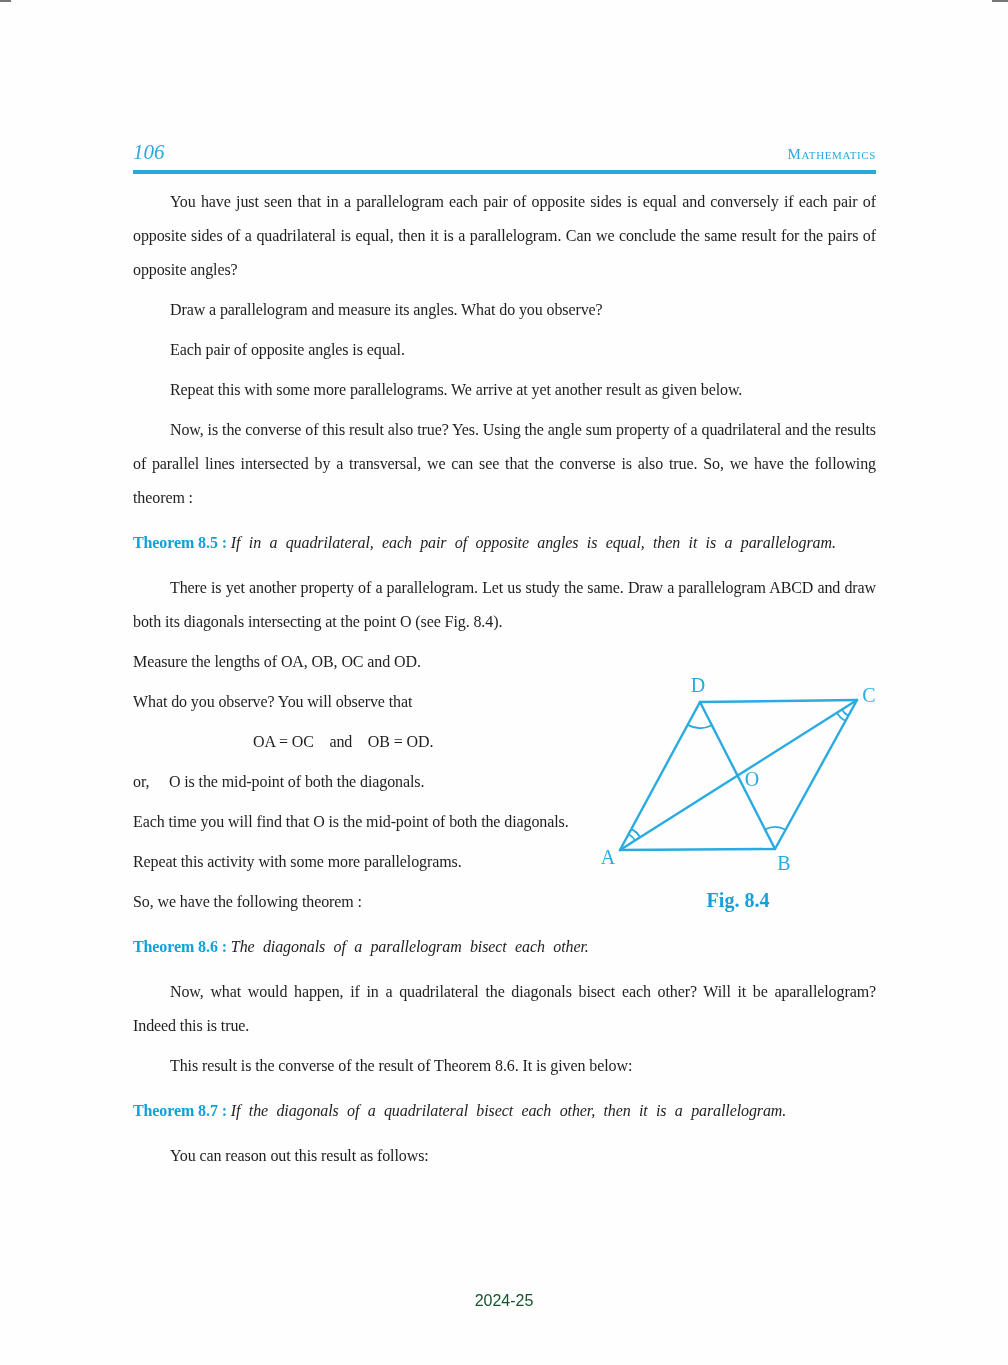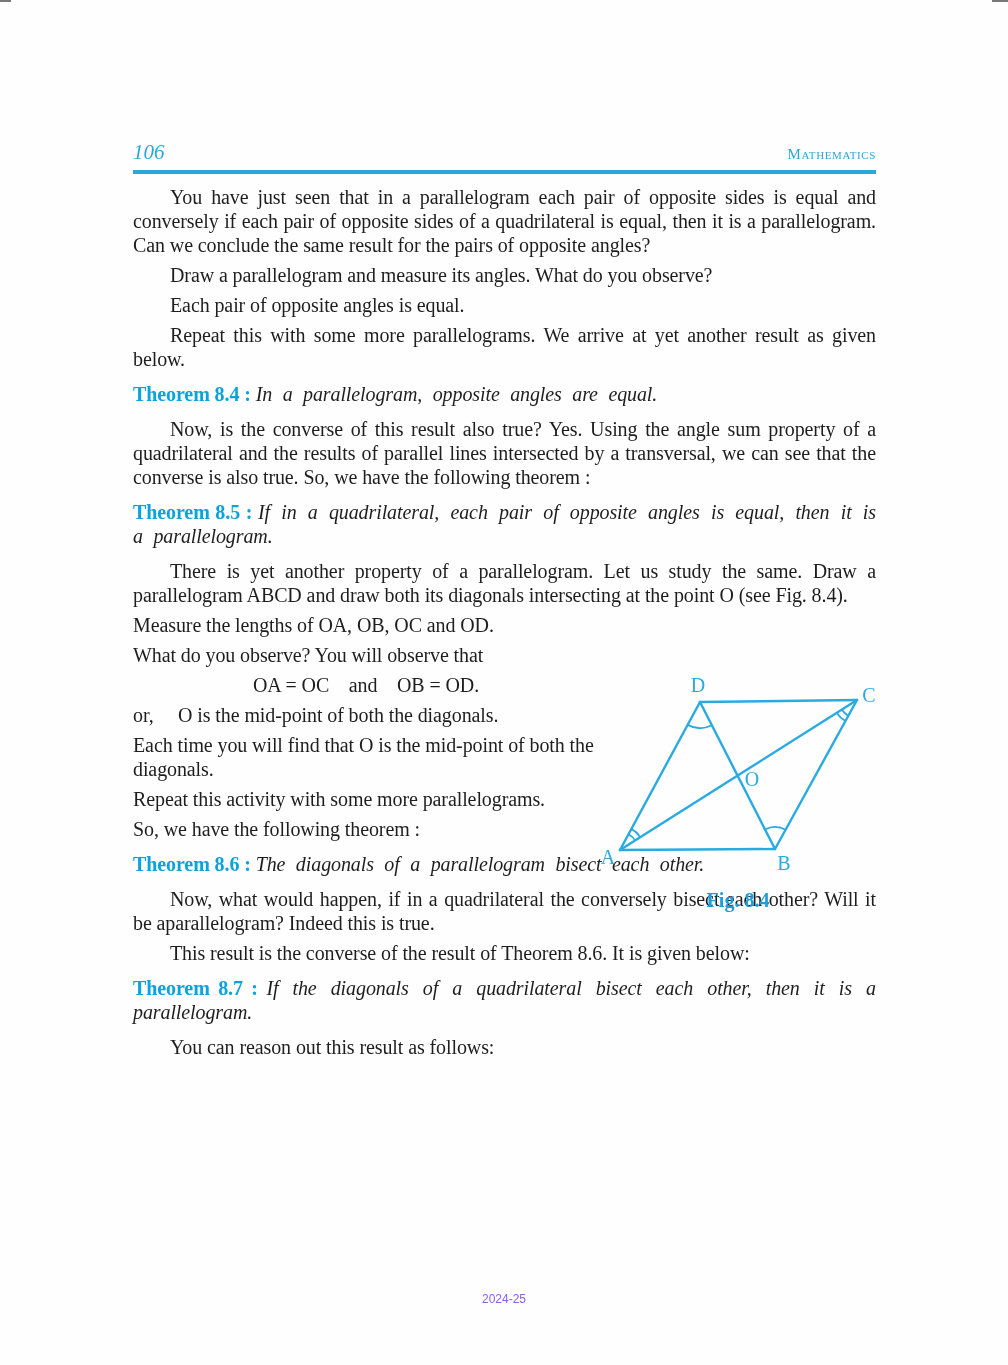--- a/index.html
+++ b/index.html
@@ -12,76 +12,75 @@
   .crop-mark.left  { left:0;  width:11px; }
   .crop-mark.right { right:0; width:16px; }
 
   .content { position:absolute; left:133px; width:743px; top:140px; }
 
   .header-row { display:flex; justify-content:space-between; align-items:baseline; color:var(--accent); }
   .page-num   { font-size:21px;font-style:italic; }
   .header-title { font-variant:small-caps; font-size:15px; letter-spacing:0.6px; }
   .rule { height:4px; background:var(--accent); margin-top:5px; margin-bottom:11px; }
 
-  p { margin:6px 0; font-size:20px; line-height:24px; letter-spacing:-0.1px; }
+  p { margin:6px 0; font-size:16px; line-height:34px; letter-spacing:-0.1px; }
   .indent  { text-indent:37px; }
   .justify { text-align:justify; }
   .narrow  { width:462px; }
   .nowrap  { white-space:pre; }
   .eq-line { padding-left:120px; white-space:pre; }
 
   .theorem { margin:11px 0; }
   .t-label { color:var(--theorem); font-weight:bold; }
   .t-text  { font-style:italic; word-spacing:0.28em; }
 
   .figure { position:absolute; left:588px; top:666px; width:300px; }
   .fig-caption { text-align:center; color:var(--caption); font-weight:bold; font-size:20px; margin-top:4px; }
 
   .footer { position:absolute; top:1292px; left:0; right:0; text-align:center;
-            font-family:"Liberation Sans", sans-serif; font-size:12px; color:#8b5cf6; }
+            font-family:"Liberation Sans", sans-serif; font-size:16px; color:#14532d; }
 </style>
 </head>
 <body>
 
 <div class="page" style="--accent: #29a8dc; --theorem: #0ca2de; --caption: #1b9fd9; color: rgb(30, 30, 30);">
   <div class="crop-mark left"></div>
   <div class="crop-mark right"></div>
 
   <div class="content">
     <div class="header-row">
       <span class="page-num">106</span>
       <span class="header-title">Mathematics</span>
     </div>
     <div class="rule"></div>
 
     <p class="indent justify">You have just seen that in a parallelogram each pair of opposite sides is equal and conversely if each pair of opposite sides of a quadrilateral is equal, then it is a parallelogram. Can we conclude the same result for the pairs of opposite angles?</p>
     <p class="indent">Draw a parallelogram and measure its angles. What do you observe?</p>
     <p class="indent">Each pair of opposite angles is equal.</p>
     <p class="indent justify">Repeat this with some more parallelograms. We arrive at yet another result as given below.</p>
 
-    <p class="theorem"><span class="t-label">Theorem 8.4 :</span> <span class="t-text">In a parallelogram, opposite angles are equal.</span></p>
 
     <p class="indent justify">Now, is the converse of this result also true? Yes. Using the angle sum property of a quadrilateral and the results of parallel lines intersected by a transversal, we can see that the converse is also true. So, we have the following theorem :</p>
 
     <p class="theorem justify"><span class="t-label">Theorem 8.5 :</span> <span class="t-text">If in a quadrilateral, each pair of opposite angles is equal, then it is a parallelogram.</span></p>
 
     <p class="indent justify">There is yet another property of a parallelogram. Let us study the same. Draw a parallelogram ABCD and draw both its diagonals intersecting at the point O (see Fig. 8.4).</p>
 
     <p class="narrow nowrap">Measure the lengths of OA, OB, OC and OD.</p>
     <p class="narrow nowrap">What do you observe? You will observe that</p>
     <p class="narrow eq-line">OA = OC    and    OB = OD.</p>
     <p class="narrow nowrap">or,     O is the mid-point of both the diagonals.</p>
     <p class="narrow">Each time you will find that O is the mid-point of both the diagonals.</p>
     <p class="narrow nowrap">Repeat this activity with some more parallelograms.</p>
 
     <p>So, we have the following theorem :</p>
 
     <p class="theorem"><span class="t-label">Theorem 8.6 :</span> <span class="t-text">The diagonals of a parallelogram bisect each other.</span></p>
 
-    <p class="indent justify">Now, what would happen, if in a quadrilateral the conversely bisect each other? Will it be aparallelogram? Indeed this is true.</p>
+    <p class="indent justify">Now, what would happen, if in a quadrilateral the diagonals bisect each other? Will it be aparallelogram? Indeed this is true.</p>
     <p class="indent">This result is the converse of the result of Theorem 8.6. It is given below:</p>
 
     <p class="theorem justify"><span class="t-label">Theorem 8.7 :</span> <span class="t-text">If the diagonals of a quadrilateral bisect each other, then it is a parallelogram.</span></p>
 
     <p class="indent">You can reason out this result as follows:</p>
   </div>
 
   <div class="figure">
     <svg width="300" height="215" viewBox="0 0 300 215">
         <line x1="32" y1="184" x2="187" y2="183" stroke="#29abe2" stroke-width="2.4" stroke-linecap="round"></line>

